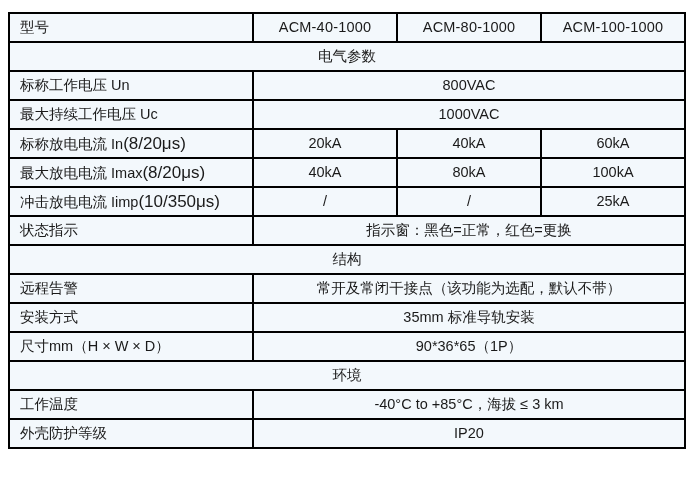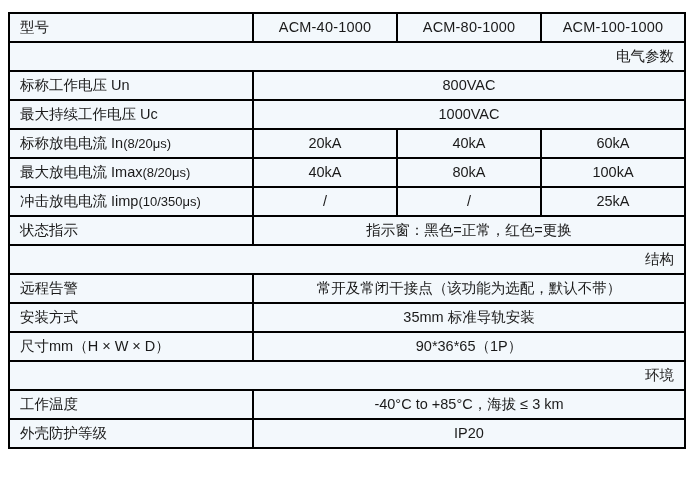--- a/index.html
+++ b/index.html
@@ -38,25 +38,25 @@
   }
   td.label {
     text-align: left;
     padding-left: 9px;
   }
   td.val {
     text-align: center;
     margin-top: 27px;
   }
   td.section {
-    text-align: right;
+    text-align: center;
     padding-left: 9px;
   }
   .sub {
-    font-size: 13px;
+    font-size: 17px;
     vertical-align: baseline;
   }
   .mono-ish {
     letter-spacing: 0.2px;
   }
 </style>
 </head>
 <body>
 
 <div class="spec-wrap">

